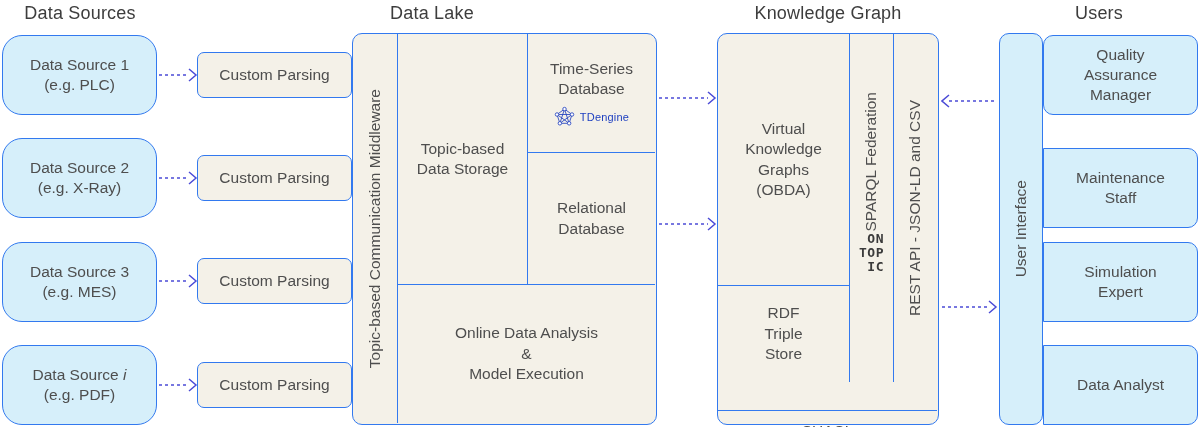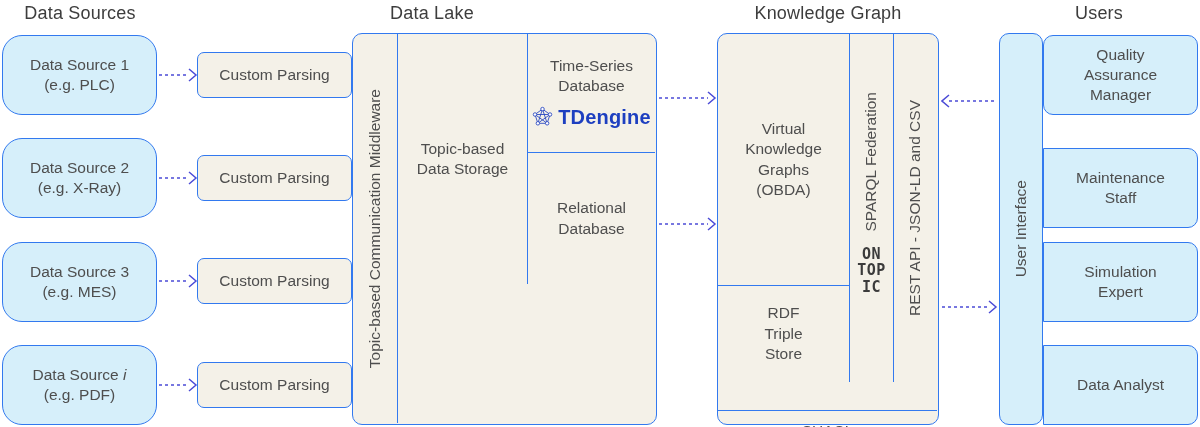--- a/index.html
+++ b/index.html
@@ -38,33 +38,33 @@
     font-size:15.5px;color:var(--text);}
 
   
   .dl-strip{left:0;top:0;width:45px;height:389px;border-right:1.5px solid var(--box-border);}
   .dl-storage{left:45px;top:0;width:130px;height:250px;border-right:1.5px solid var(--box-border);}
   .dl-tsdb{left:175px;top:0;width:127px;height:119px;border-bottom:1.5px solid var(--box-border);}
   .dl-rdb{left:175px;top:119px;width:127px;height:131px;}
   .dl-analysis{left:45px;top:250px;width:257px;height:139px;border-top:1.5px solid var(--box-border);}
 
   .td-row{display:flex;align-items:center;gap:5px;margin-top:7px;}
-  .td-name{font-weight:bold;font-size:20px;color:var(--tdengine-blue);letter-spacing:.2px;}
+  .td-name{font-weight:normal;font-size:11px;color:var(--tdengine-blue);letter-spacing:.2px;}
 
   
   .kg-vkg{left:0;top:0;width:131px;height:251px;}
   .kg-sparql{left:131px;top:0;width:45px;height:348px;
     border-left:1.5px solid var(--box-border);border-right:1.5px solid var(--box-border);
     justify-content:flex-start;padding-top:58px;}
   .kg-rest{left:176px;top:0;width:43px;height:348px;}
   .kg-rdf{left:0;top:251px;width:131px;height:97px;border-top:1.5px solid var(--box-border);}
   .kg-shacl{left:0;top:348px;width:219px;height:41px;border-top:1.5px solid var(--box-border);margin-top:28px;}
 
-  .ontopic{margin-top:14px;font-family:"DejaVu Sans Mono", monospace;font-weight:bold;
-    font-size:15px;line-height:1.1;letter-spacing:.5px;color:#3b3b3b;text-align:center;}
+  .ontopic{font-family:"DejaVu Sans Mono", monospace;font-weight:bold;
+    font-size:13px;line-height:1.1;letter-spacing:.5px;color:#3b3b3b;text-align:right;}
 
   
   .ui-strip{position:absolute;left:999px;top:33px;width:44px;height:392px;
     background:var(--box-blue-fill);border:1.5px solid var(--box-border);border-radius:10px;
     display:flex;align-items:center;justify-content:center;}
 
   .arrow{position:absolute;}
 </style>
 </head>
 <body>
@@ -137,20 +137,25 @@
             <circle cx="3.44" cy="9.72" r="2" fill="#ffffff"></circle>
           </g>
         </svg>
         <span class="td-name">TDengine</span>
       </div>
     </div>
     <div class="sub dl-rdb">
       <span class="ml">Relational
 Database</span>
     </div>
+    <div class="sub dl-analysis">
+      <span class="ml">Online Data Analysis
+&amp;
+Model Execution</span>
+    </div>
   </div>
 
   <div class="panel" style="left:717px;width:222px;">
     <div class="sub kg-vkg">
       <span class="ml">Virtual
 Knowledge
 Graphs
 (OBDA)</span>
     </div>
     <div class="sub kg-sparql">

